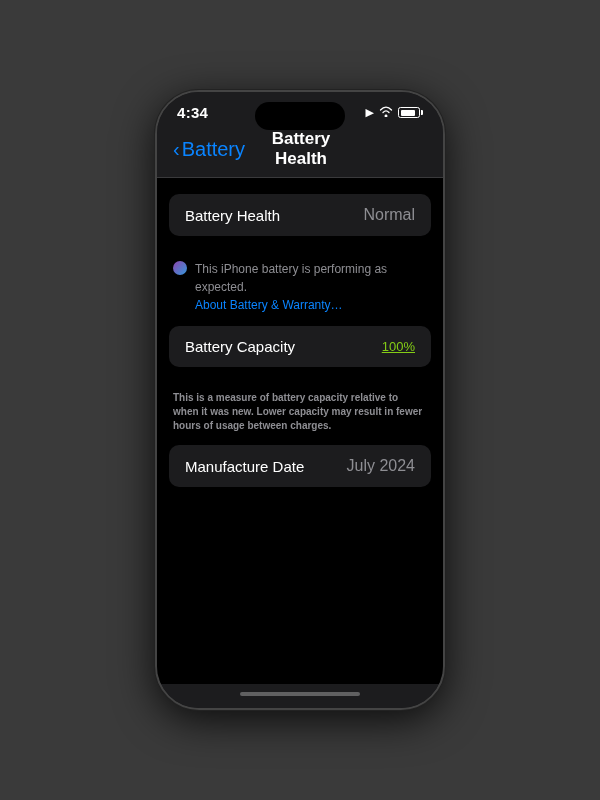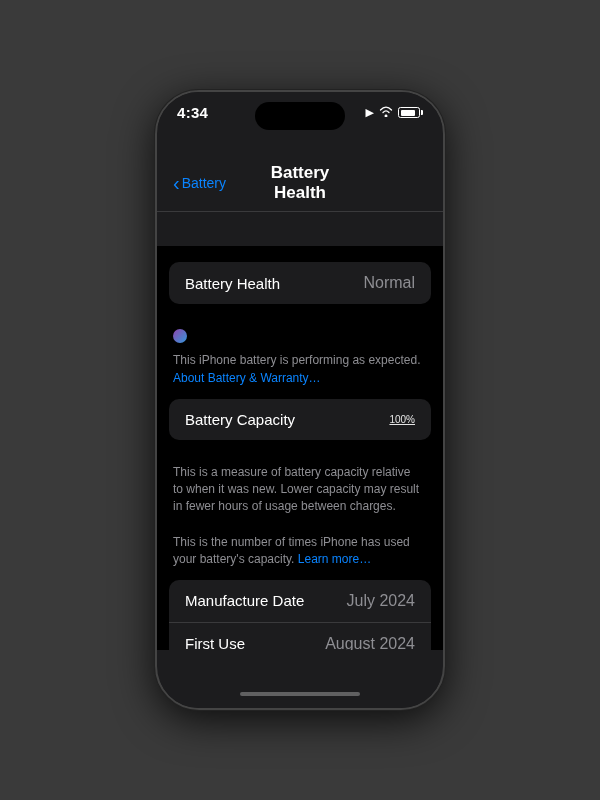--- a/index.html
+++ b/index.html
@@ -18,21 +18,20 @@
       width: 290px;
       height: 620px;
       background: #1c1c1e;
       border-radius: 44px;
       border: 2px solid #444;
       box-shadow: 0 0 0 1px #222, 0 10px 40px rgba(0,0,0,0.8);
       overflow: hidden;
       position: relative;
       display: flex;
       flex-direction: column;
-      gap: 34px;
     }
 
     
     .status-bar {
       background: #1c1c1e;
       display: flex;
       align-items: center;
       justify-content: space-between;
       padding: 12px 20px 4px 20px;
       flex-shrink: 0;
@@ -104,21 +103,21 @@
       min-width: 70px;
     }
 
     .chevron-left {
       font-size: 20px;
       line-height: 1;
       margin-top: -1px;
     }
 
     .nav-back-label {
-      font-size: 14px;
+      font-size: 20px;
     }
 
     .nav-title {
       color: #fff;
       font-size: 17px;
       font-weight: 600;
       text-align: center;
       flex: 1;
     }
 
@@ -159,32 +158,31 @@
       font-size: 15px;
       font-weight: 400;
     }
 
     .row-value-normal {
       color: #8e8e93;
       font-size: 16px;
     }
 
     .row-value-bold {
-      color: #e5e5e5;
-      font-size: 10px;
+      color: #84cc16;
+      font-size: 13px;
       font-weight: 500;
       text-decoration: underline;
     }
 
     .info-text-container {
       padding: 8px 16px 12px 16px;
       display: flex;
       align-items: flex-start;
       gap: 8px;
-      flex-direction: column;
     }
 
     .circle-indicator {
       width: 14px;
       height: 14px;
       border-radius: 50%;
       background: linear-gradient(135deg, #8e44ad, #3498db);
       flex-shrink: 0;
       margin-top: 1px;
     }
@@ -194,23 +192,24 @@
       font-size: 12px;
       line-height: 1.5;
     }
 
     .info-link {
       color: #0a84ff;
     }
 
     .section-note {
       color: #8e8e93;
-      font-size: 12px;
+      font-size: 10px;
       line-height: 1.4;
       padding: 8px 20px 12px 16px;
+      font-weight: bold;
     }
 
     
     .home-indicator {
       background: #1c1c1e;
       display: flex;
       justify-content: center;
       align-items: center;
       padding: 8px 0 12px 0;
       flex-shrink: 0;
@@ -292,34 +291,26 @@
     </div>
 
     <div class="section-card">
       <div class="row">
         <span class="row-label">Battery Capacity</span>
         <span class="row-value-bold">100%</span>
       </div>
     </div>
     <div class="section-note">This is a measure of battery capacity relative to when it was new. Lower capacity may result in fewer hours of usage between charges.</div>
 
-    <div class="section-note">
-      <span>This is the number of times iPhone has used your battery's capacity.</span>
-      <span class="info-link">Learn more…</span>
-    </div>
 
     <div class="section-card">
       <div class="row">
         <span class="row-label">Manufacture Date</span>
         <span class="row-value-normal">July 2024</span>
       </div>
-      <div class="row">
-        <span class="row-label">First Use</span>
-        <span class="row-value-normal">August 2024</span>
-      </div>
     </div>
 
   </div>
 
   <div class="home-indicator">
     <div class="home-bar"></div>
   </div>
 </div>
 
 </body></html>

